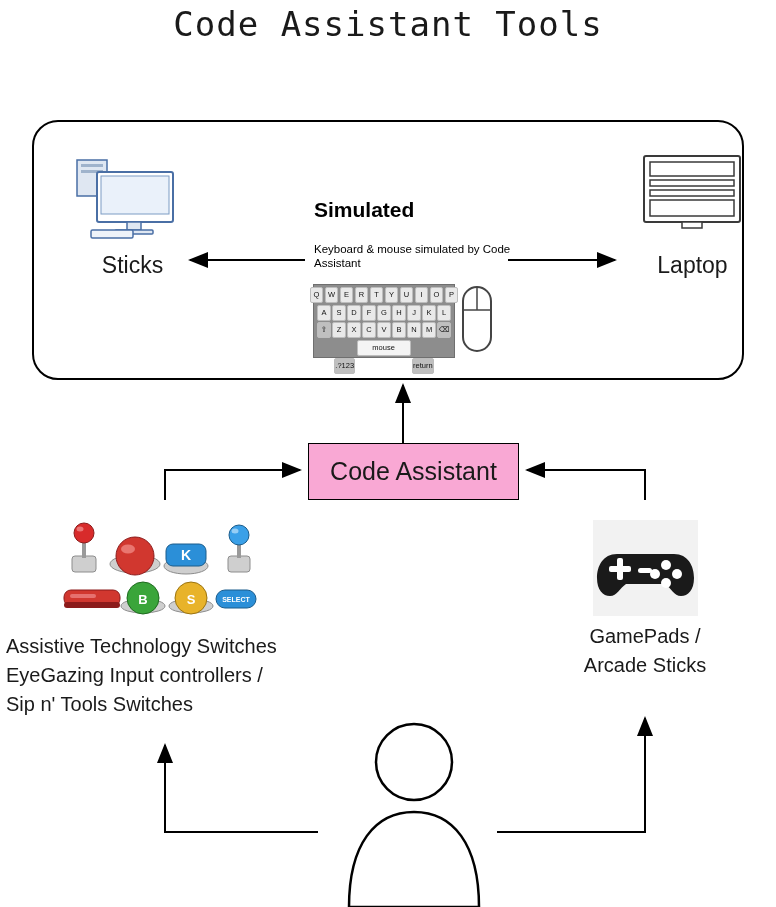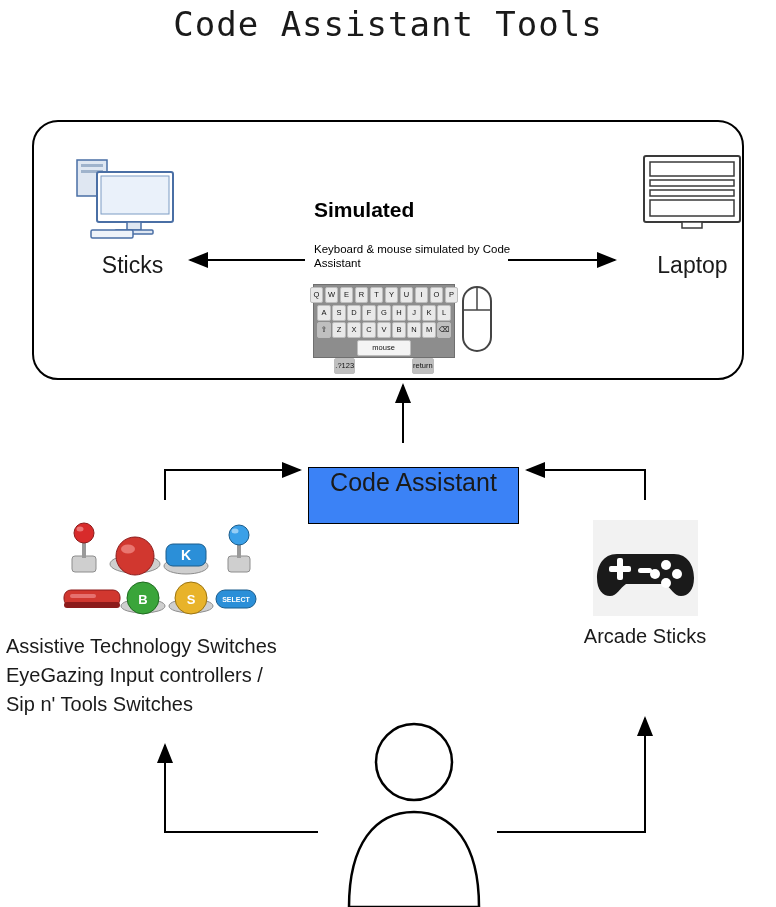--- a/index.html
+++ b/index.html
@@ -116,28 +116,27 @@
     pointer-events: none;
   }
 
   
   #code-assistant-node {
     left: 308px;
     top: 443px;
     width: 211px;
     height: 57px;
     border: 1px solid #000;
-    background: #3b82f6;
+    background: #f9a8d4;
     box-sizing: border-box;
     display: flex;
-    align-items: flex-start;
+    align-items: center;
     justify-content: center;
     font-size: 25px;
     color: #1a1a1a;
-    margin-top: 24px;
   }
 
   
   #switches-illo { left: 58px; top: 518px; width: 200px; height: 100px; }
 
   #switches-label {
     left: 6px;
     top: 632px;
     width: 330px;
     text-align: left;
@@ -309,20 +308,21 @@
       <rect x="16" y="46" width="22" height="6" rx="2" fill="#ffffff"></rect>
       <rect x="24" y="38" width="6" height="22" rx="2" fill="#ffffff"></rect>
       <circle cx="73" cy="45" r="5" fill="#ffffff"></circle>
       <circle cx="84" cy="54" r="5" fill="#ffffff"></circle>
       <circle cx="62" cy="54" r="5" fill="#ffffff"></circle>
       <circle cx="73" cy="63" r="5" fill="#ffffff"></circle>
       <rect x="45" y="48" width="14" height="5" rx="2.5" fill="#ffffff"></rect>
     </svg>
   </div>
   <div class="abs" id="gamepad-label">
+    <div>GamePads /</div>
     <div>Arcade Sticks</div>
   </div>
 
   <div class="abs" id="person">
     <svg width="138" height="193" viewBox="0 0 138 193">
       <circle cx="69" cy="48" r="38" fill="#ffffff" stroke="#000000" stroke-width="2.5"></circle>
       <path d="M4 193 C4 130 30 98 69 98 C108 98 134 130 134 193 Z" fill="#ffffff" stroke="#000000" stroke-width="2.5"></path>
     </svg>
   </div>
 

